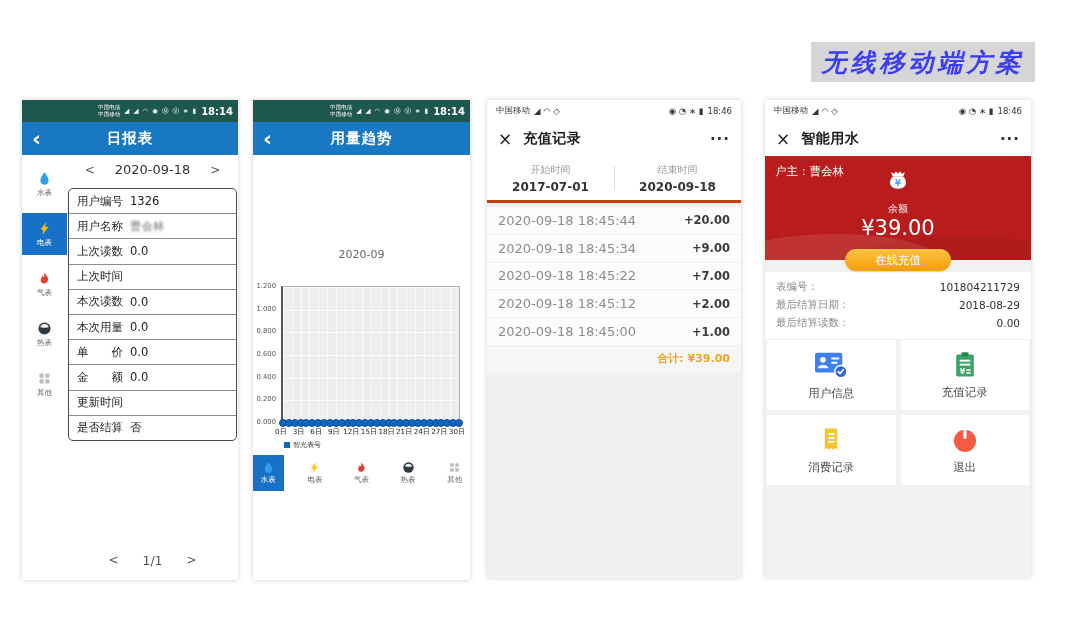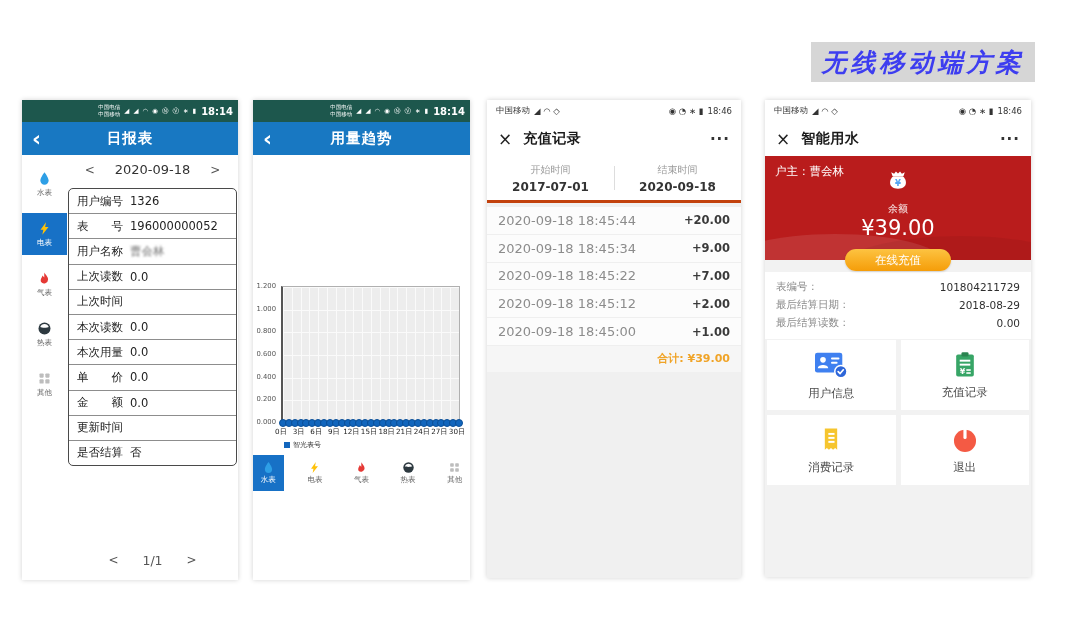--- a/index.html
+++ b/index.html
@@ -198,24 +198,20 @@
         <span class="arrow">&lt;</span>
         <span>2020-09-18</span>
         <span class="arrow">&gt;</span>
       </div>
       <div id="s1-table">
           <div class="t-row">
             <span class="t-label">用户编号</span>
             <span class="t-value">1326</span>
           </div>
           <div class="t-row">
-            <span class="t-label">表　　号</span>
-            <span class="t-value">196000000052</span>
-          </div>
-          <div class="t-row">
             <span class="t-label">用户名称</span>
             <span class="t-value blur">曹会林</span>
           </div>
           <div class="t-row">
             <span class="t-label">上次读数</span>
             <span class="t-value">0.0</span>
           </div>
           <div class="t-row">
             <span class="t-label">上次时间</span>
             <span class="t-value"></span>
@@ -259,20 +255,21 @@
         <span>中国电信</span>
         <span>中国移动</span>
       </span>
       <span class="sb-icons">◢ ◢ ◠ ◉ Ⓝ Ⓥ ∗ ▮</span>
       <span class="sb-time">18:14</span>
     </div>
     <div class="nav-blue">
       <span class="nav-back">‹</span>
       <span class="nav-title">用量趋势</span>
     </div>
+    <div class="s2-title">2020-09</div>
     <div id="s2-ylabels">
         <div class="y-tick" style="top: 0px;">1.200</div>
         <div class="y-tick" style="top: 22.6667px;">1.000</div>
         <div class="y-tick" style="top: 45.3333px;">0.800</div>
         <div class="y-tick" style="top: 68px;">0.600</div>
         <div class="y-tick" style="top: 90.6667px;">0.400</div>
         <div class="y-tick" style="top: 113.333px;">0.200</div>
         <div class="y-tick" style="top: 136px;">0.000</div>
       </div>
     <div id="s2-plot">

